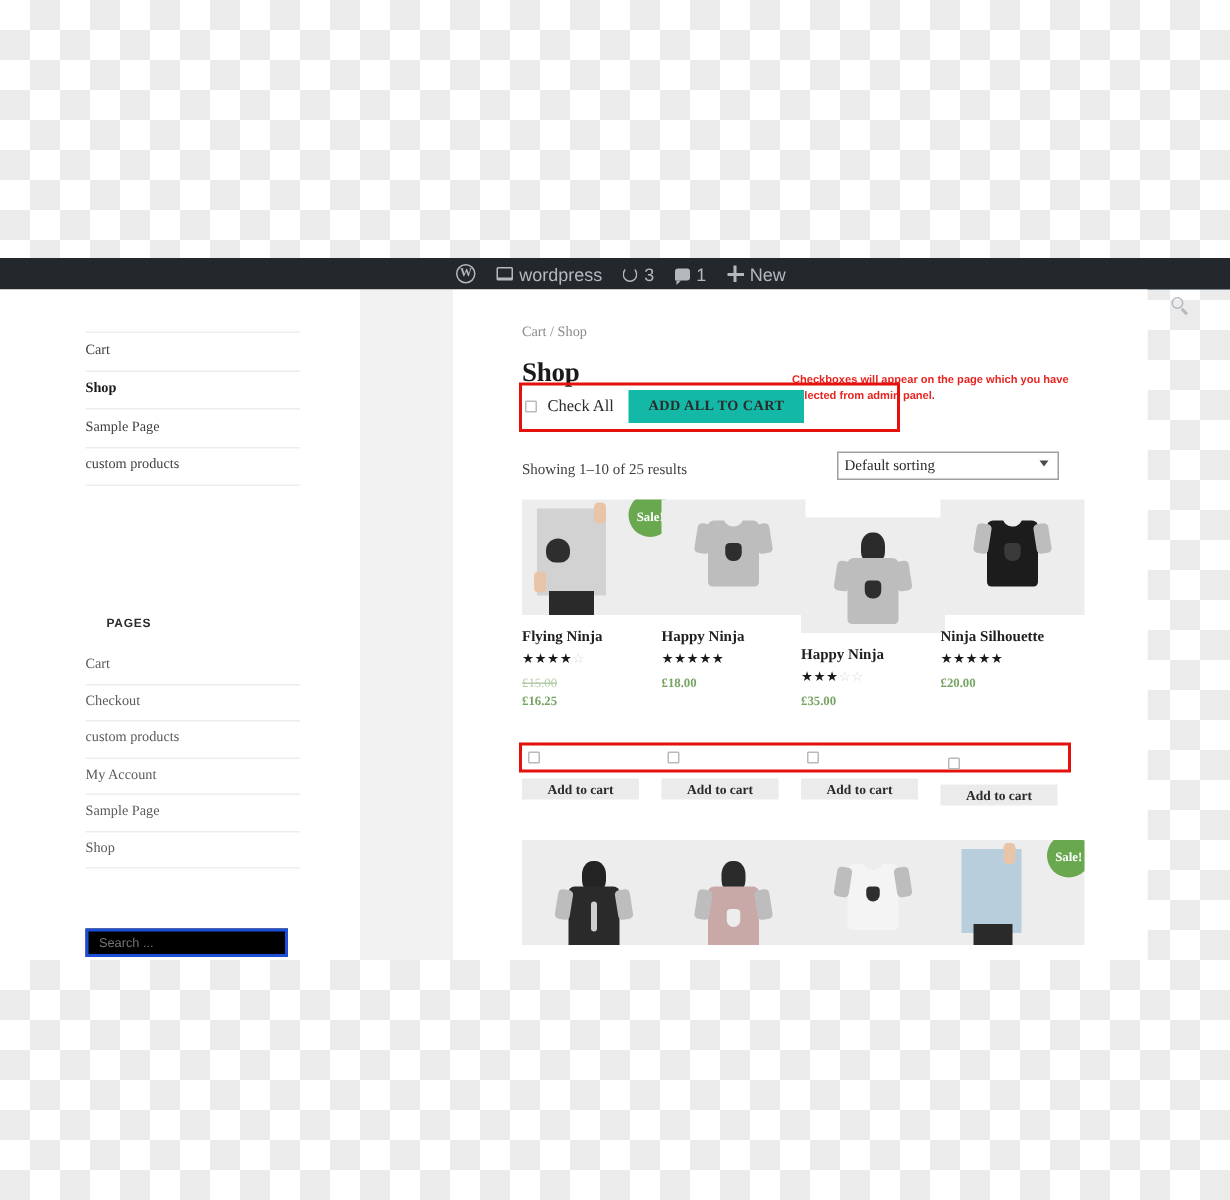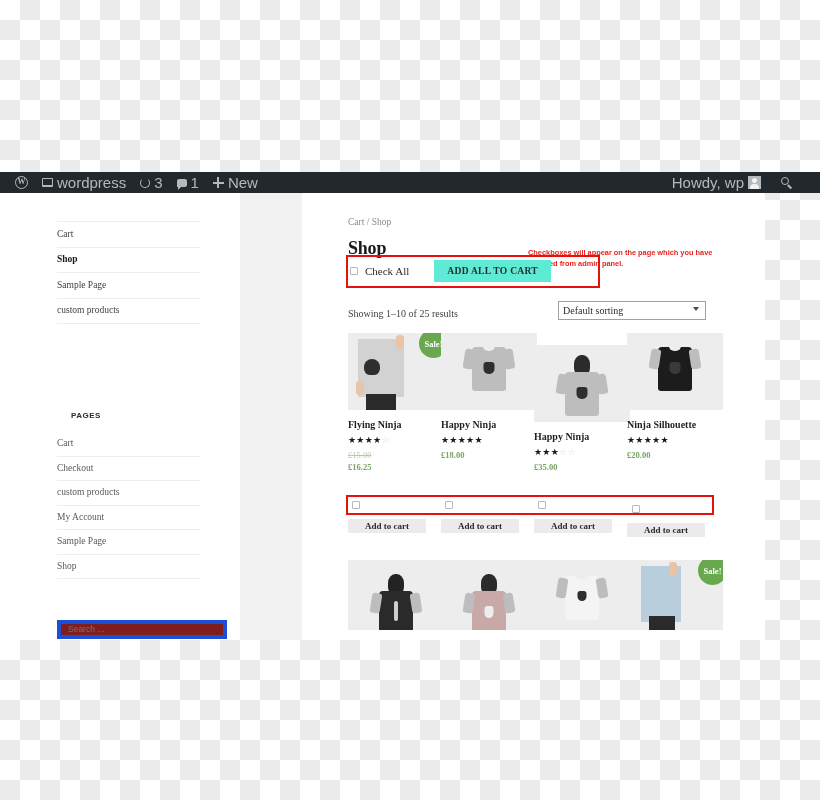--- a/index.html
+++ b/index.html
@@ -31,23 +31,24 @@
 
   
   .adminbar {
     position: absolute;
     left: 0; top: 0;
     width: 820px;
     height: 21px;
     background: #23282d;
     color: #b4b9be;
     font-family: "Liberation Sans", sans-serif;
-    font-size: 15px;
+    font-size: 12px;
     display: flex;
     align-items: center;
+    flex-direction: column;
   }
   .ab-left { display: flex; align-items: center; padding-left: 8px; gap: 0px; }
   .ab-right { margin-left: auto; display: flex; align-items: center; padding-right: 20px; gap: 6px; }
   .ab-item {
     display: flex;
     align-items: center;
     gap: 4px;
     padding: 0 7px;
     height: 21px;
     white-space: nowrap;
@@ -229,25 +230,25 @@
     border-bottom: 1px solid #ededed;
     line-height: 1;
   }
   .search-widget {
     position: absolute;
     left: 57px;
     top: 425px;
     width: 143px;
   }
   .search-field {
-    width: 170px;
+    width: 135px;
     height: 19px;
     box-sizing: border-box;
-    border: 4px solid #1d4ed8;
-    background: #7f1d1d;
+    border: 2px solid #1d4ed8;
+    background: #000000;
     font-family: "Liberation Sans", sans-serif;
     font-size: 8.5px;
     color: #8d8d8d;
     padding: 0 7px;
     outline: none;
   }
 
   
   .breadcrumb {
     position: absolute;
@@ -302,22 +303,22 @@
     background: #fff;
     box-sizing: border-box;
     display: inline-block;
     border-radius: 1px;
   }
   .checkall-label {
     font-size: 11px;
     color: #2b2b2b;
   }
   .addall-btn {
-    margin-left: 18px;
-    background: #5eead4;
+    margin-left: 3px;
+    background: #14b8a6;
     border: none;
     font-family: "Liberation Serif", serif;
     font-size: 9.5px;
     font-weight: bold;
     color: #2b2b2b;
     letter-spacing: 0.3px;
     padding: 6px 13px;
     cursor: pointer;
   }
 

